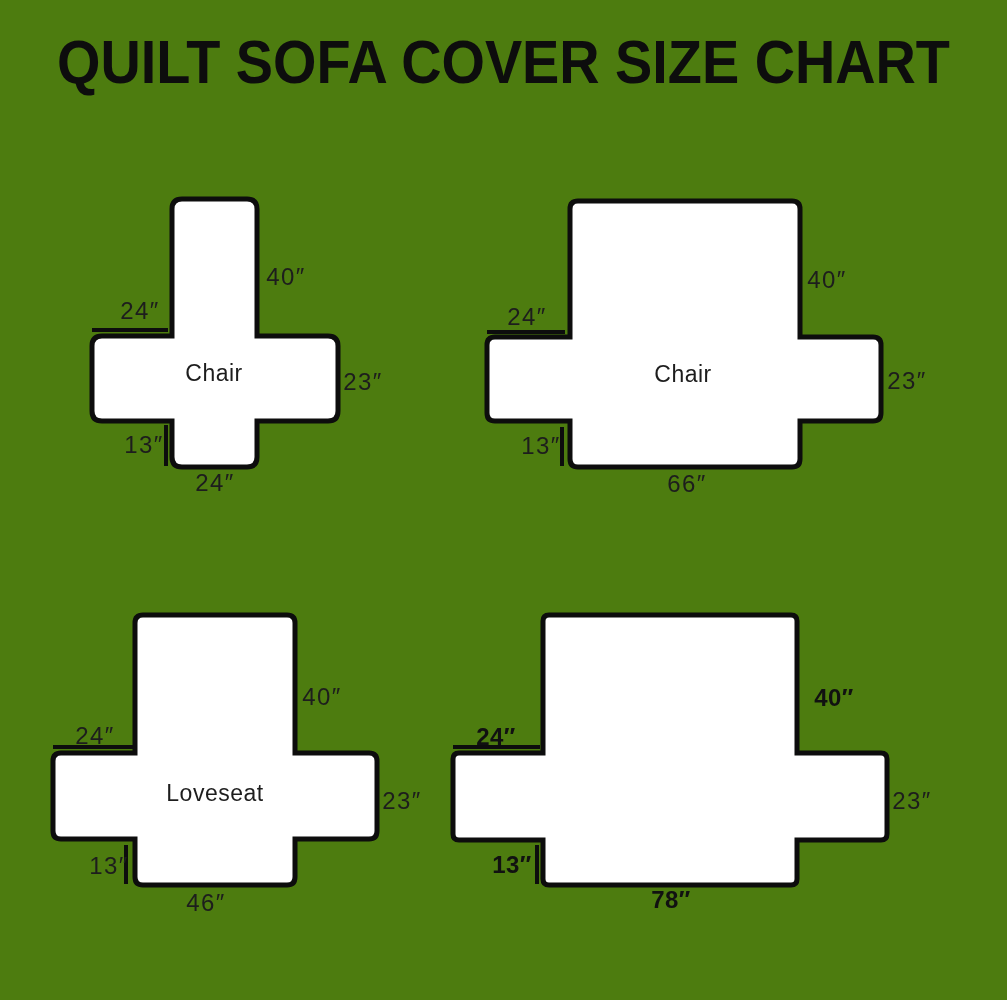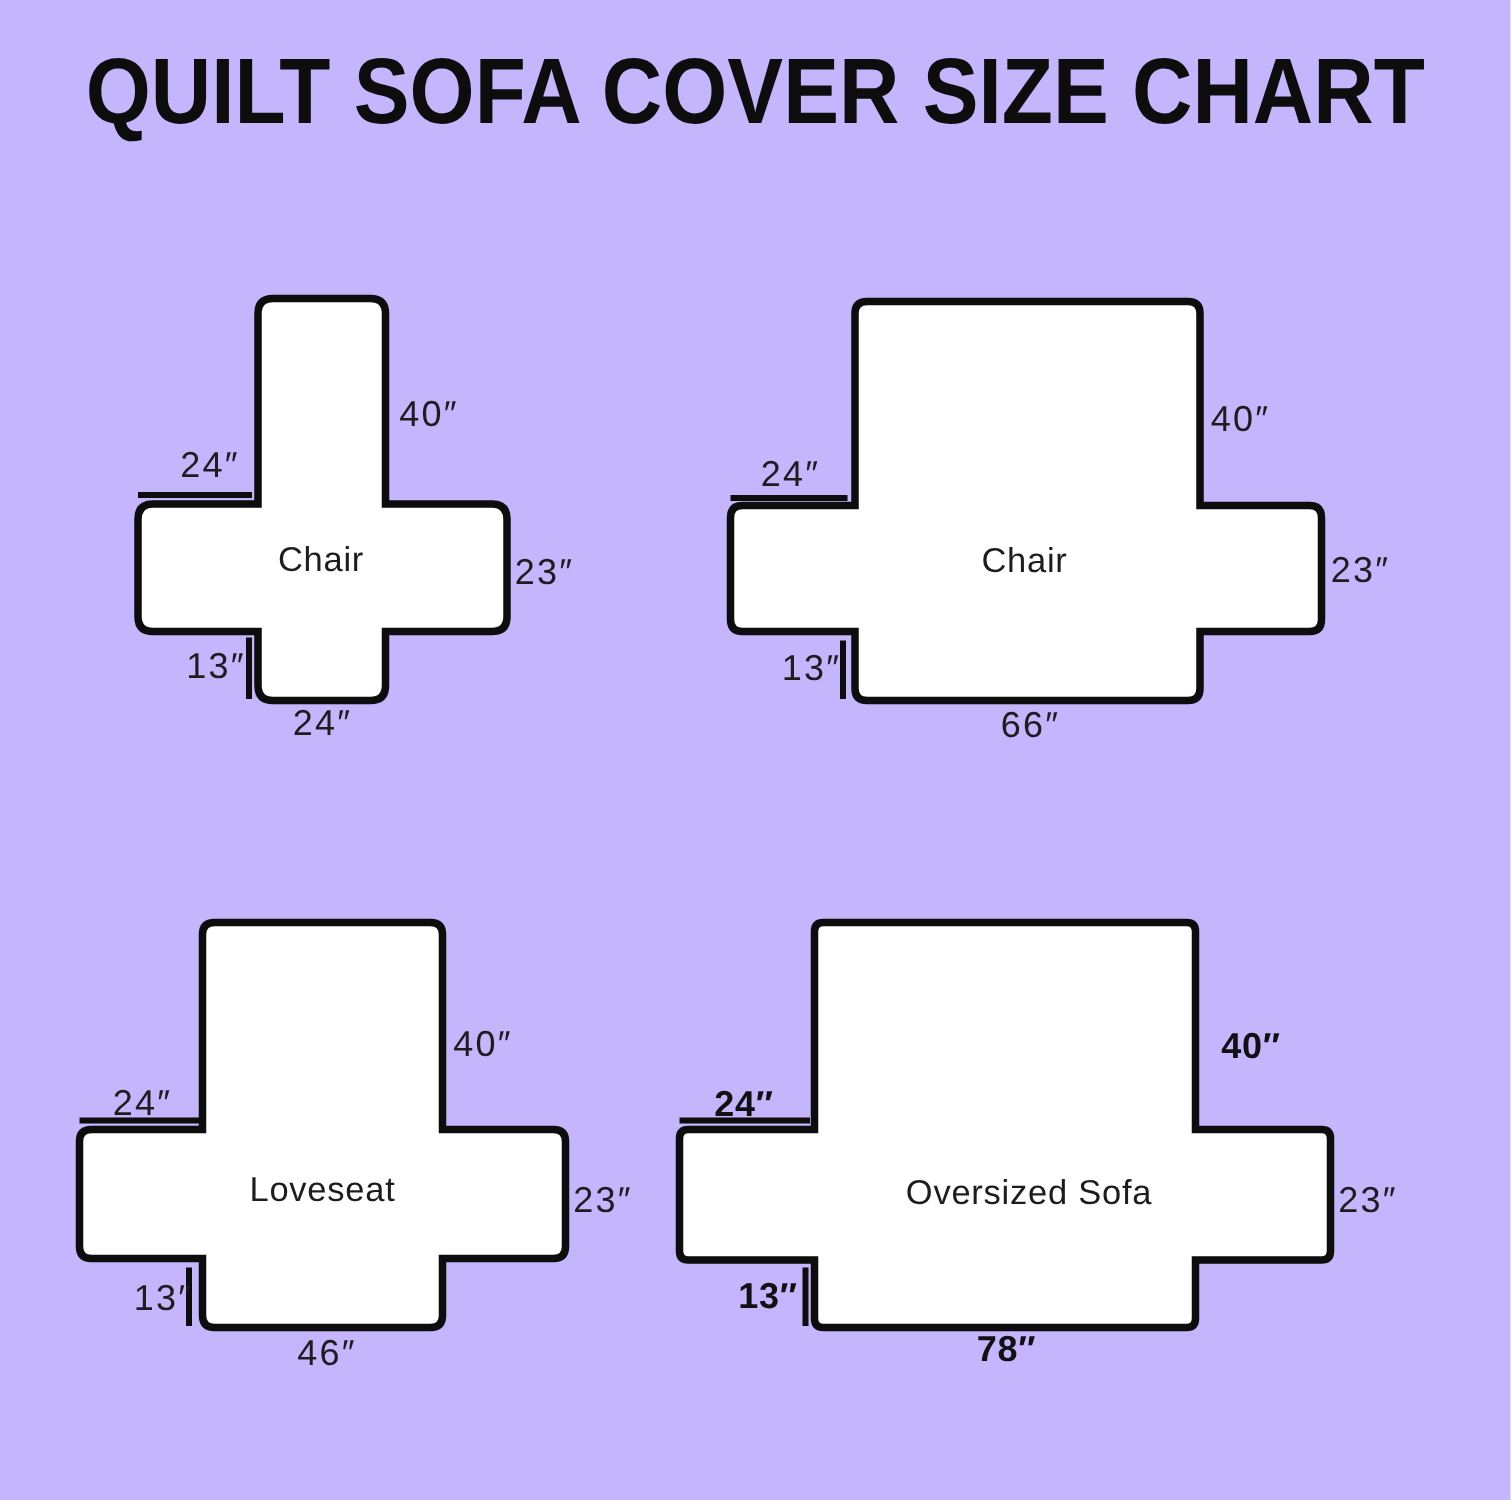--- a/index.html
+++ b/index.html
@@ -1,18 +1,18 @@
 <!DOCTYPE html>
 <html><head>
 <meta charset="utf-8">
 <style>
   html,body { margin:0; padding:0; background:#ffffff; }
   .canvas {
     position:relative; width:1007px; height:1000px;
-    background:#c4b5fd; overflow:hidden;
+    background:#4d7c0f; overflow:hidden;
     font-family:"Liberation Sans", sans-serif; color:#161616;
   }
   .title {
     position:absolute; top:31px; left:0; width:100%;
     margin:0; text-align:center;
     font-size:62px; font-weight:700; line-height:1;
     letter-spacing:0px; transform:scaleX(0.9); transform-origin:50% 50%;
     color:#0d0d0d; white-space:nowrap;
   }
   .shapes { position:absolute; left:0; top:0; width:1007px; height:1000px; }
@@ -64,22 +64,21 @@
   <span class="label shape-name" style="left:683px;top:374px">Chair</span>
   <span class="label dim" style="left:907px;top:381px">23″</span>
   <span class="label dim" style="left:541px;top:446px">13″</span>
   <span class="label dim" style="left:687px;top:484px">66″</span>
 
   <span class="label dim" style="left:322px;top:697px">40″</span>
   <span class="label dim" style="left:95px;top:736px">24″</span>
   <span class="label shape-name" style="left:215px;top:793px">Loveseat</span>
   <span class="label dim" style="left:402px;top:801px">23″</span>
   <span class="label dim" style="left:109px;top:866px">13″</span>
-  <span class="label dim" style="left:218px;top:903px">46″</span>
+  <span class="label dim" style="left:206px;top:903px">46″</span>
 
   <span class="label dim dim-bold" style="left:834px;top:698px">40″</span>
   <span class="label dim dim-bold" style="left:496px;top:737px">24″</span>
-  <span class="label shape-name" style="left:686px;top:795px">Oversized Sofa</span>
   <span class="label dim" style="left:912px;top:801px">23″</span>
   <span class="label dim dim-bold" style="left:512px;top:865px">13″</span>
   <span class="label dim dim-bold" style="left:671px;top:900px">78″</span>
 
 </div>
 
 </body></html>

